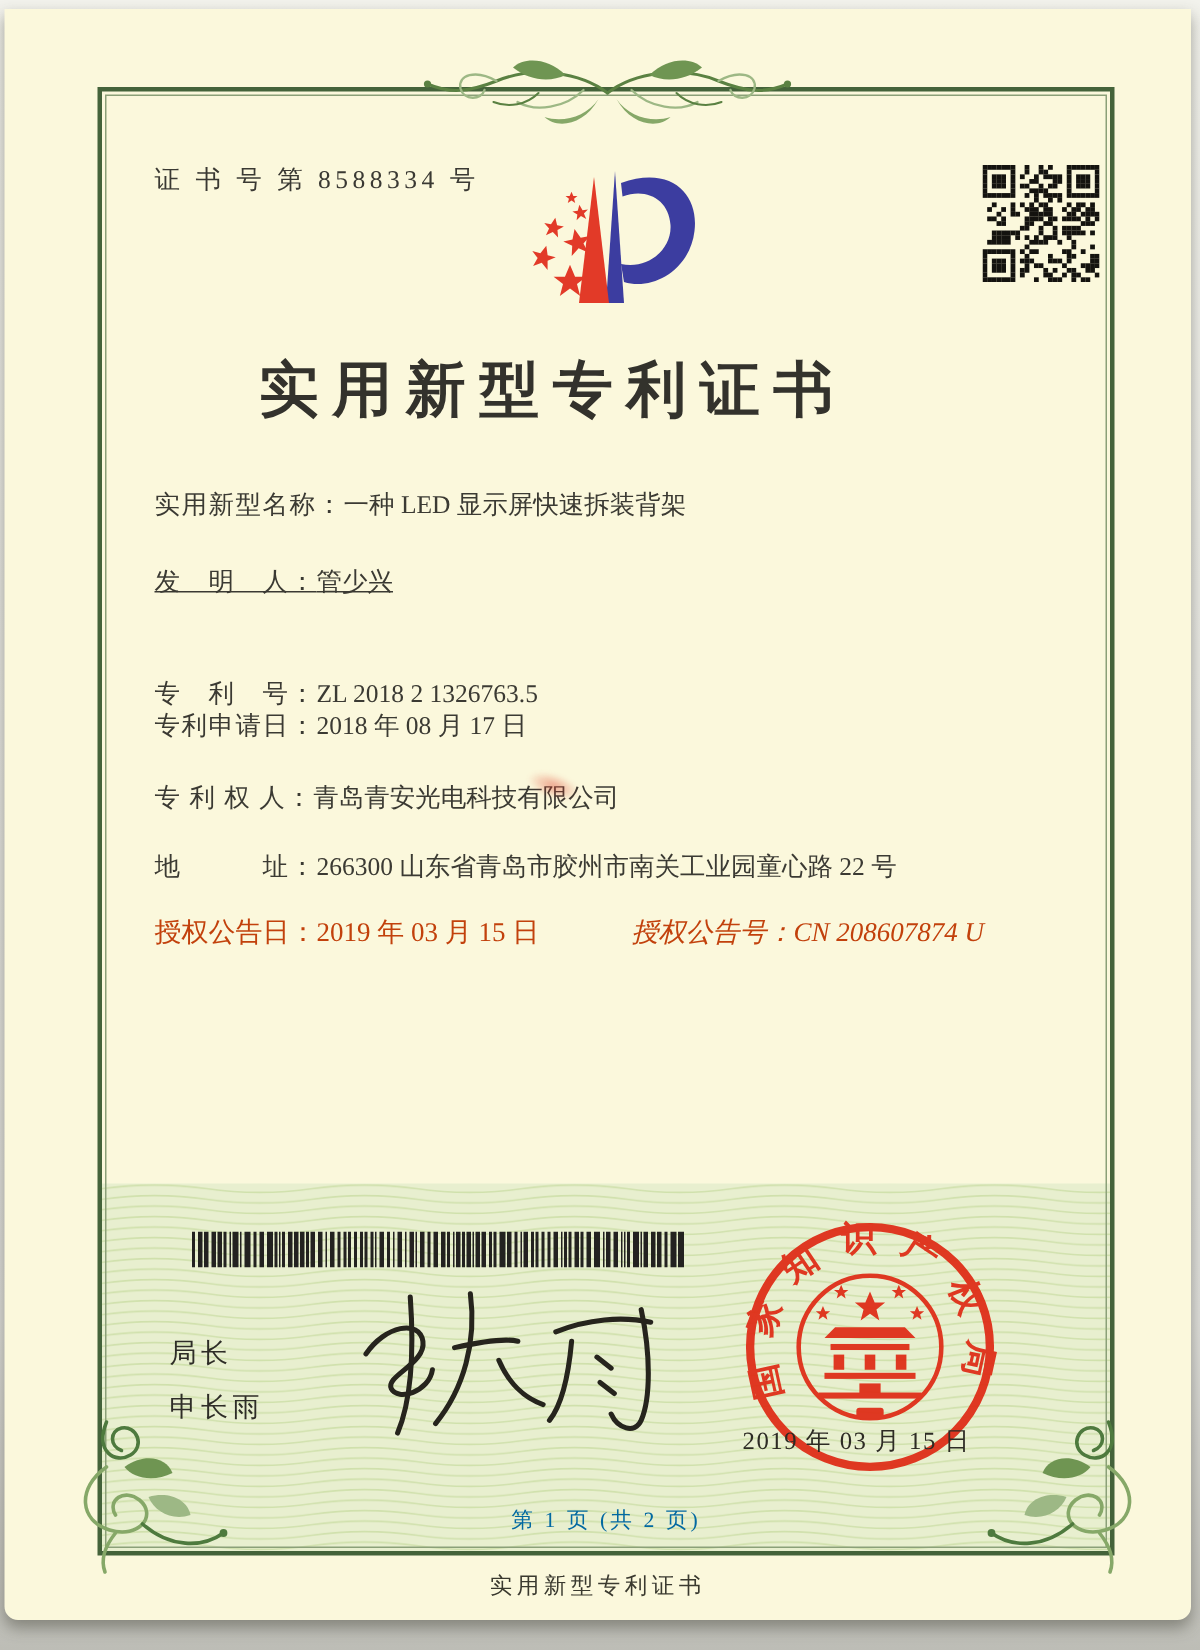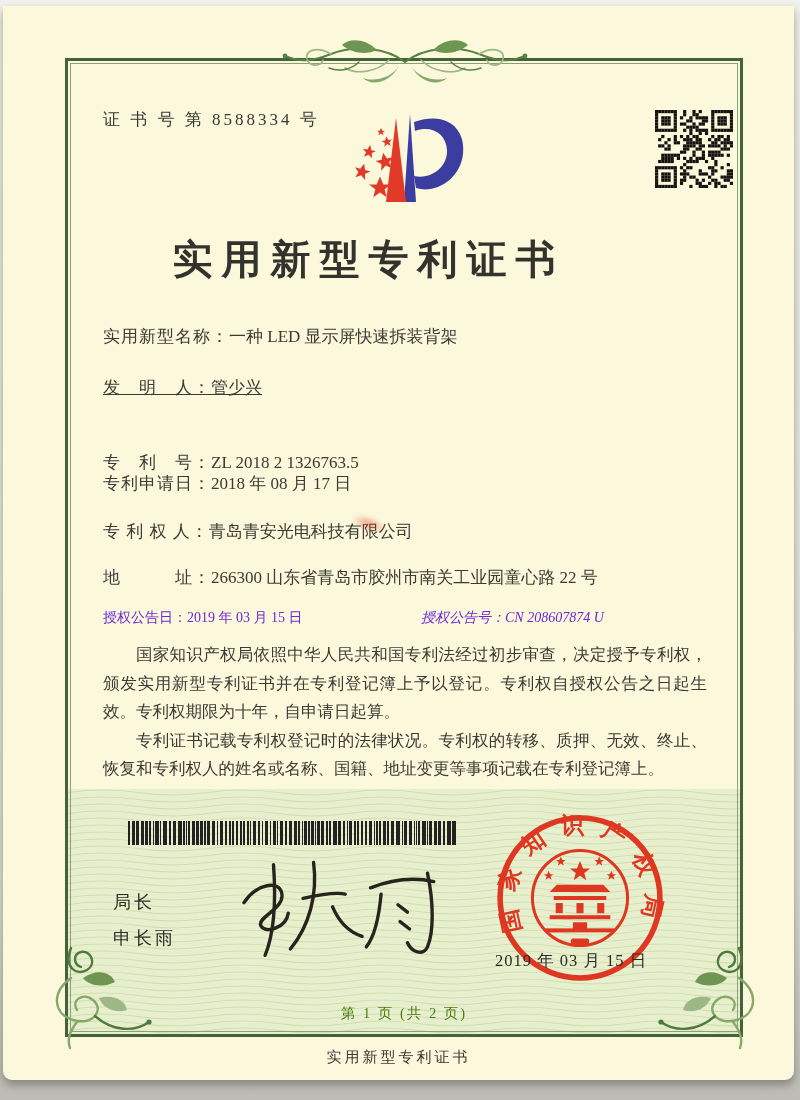--- a/index.html
+++ b/index.html
@@ -30,33 +30,33 @@
   .content{position:absolute;inset:0;z-index:5;}
   .cert-no{position:absolute;left:100px;top:102px;font-size:17px;letter-spacing:3px;color:#3a3933;}
   .logo{position:absolute;left:327px;top:94px;width:150px;height:120px;}
   .qr{position:absolute;left:652px;top:104px;width:78px;height:78px;}
   .title{
     position:absolute;left:0;right:60px;top:226px;text-align:center;
     font-size:40px;font-weight:bold;letter-spacing:9px;color:#33322c;margin:0;
   }
   .row{position:absolute;left:100px;font-size:17px;color:#3b3a33;white-space:nowrap;}
   .row .lbl{letter-spacing:1px;}
-  .row2{position:absolute;font-size:14px;color:#6d28d9;white-space:nowrap;}
+  .row2{position:absolute;font-size:18px;color:#c2410c;white-space:nowrap;}
   .paras{
     position:absolute;left:100px;top:635px;width:604px;
     font-size:16.5px;line-height:28.5px;color:#3b3a33;text-align:justify;
   }
   .paras p{margin:0;text-indent:2em;}
   .barcode{position:absolute;left:125px;top:815px;width:332px;height:24px;}
   .sig-label{position:absolute;left:110px;top:878px;font-family:"Liberation Sans","DejaVu Sans",sans-serif;
     font-size:18px;color:#2e2d27;letter-spacing:3px;line-height:36px;}
   .signature{position:absolute;left:222px;top:845px;width:232px;height:118px;}
   .seal{position:absolute;left:490px;top:805px;width:174px;height:174px;opacity:.93;}
   .seal-date{position:absolute;left:492px;top:944px;font-size:16.5px;color:#2d2b24;letter-spacing:1px;z-index:6;}
-  .page-info{position:absolute;left:65px;width:672px;top:998px;text-align:center;font-size:14.5px;color:#4d7c0f;letter-spacing:2px;}
+  .page-info{position:absolute;left:65px;width:672px;top:998px;text-align:center;font-size:14.5px;color:#0369a1;letter-spacing:2px;}
   .footer-note{position:absolute;left:0;right:0;top:1042px;text-align:center;font-size:15px;color:#3a392f;letter-spacing:3px;}
   .smudge{position:absolute;left:348px;top:510px;width:36px;height:16px;border-radius:50%;
     background:radial-gradient(closest-side,rgba(220,60,40,.45),rgba(220,60,40,0));
     filter:blur(1.5px);transform:rotate(18deg);z-index:6;}
 </style>
 </head>
 <body>
 
 <div class="cert">
 
@@ -445,24 +445,20 @@
       <span class="lbl">地　　　址：</span><span>266300 山东省青岛市胶州市南关工业园童心路 22 号</span>
     </div>
 
     <div class="row2" style="left:100px;top:603px;">
       <span class="lbl">授权公告日：</span><span>2019 年 03 月 15 日</span>
     </div>
     <div class="row2" style="left:418px;top:603px;font-style:italic;">
       <span class="lbl">授权公告号：</span><span>CN 208607874 U</span>
     </div>
 
-    <div class="paras">
-      <p>国家知识产权局依照中华人民共和国专利法经过初步审查，决定授予专利权，颁发实用新型专利证书并在专利登记簿上予以登记。专利权自授权公告之日起生效。专利权期限为十年，自申请日起算。</p>
-      <p>专利证书记载专利权登记时的法律状况。专利权的转移、质押、无效、终止、恢复和专利权人的姓名或名称、国籍、地址变更等事项记载在专利登记簿上。</p>
-    </div>
 
     <div class="smudge"></div>
 
     <svg class="barcode" id="barcode" viewBox="0 0 332 24">
         <rect x="0" y="0" width="2" height="24" fill="#232220"></rect>
         <rect x="4" y="0" width="3" height="24" fill="#232220"></rect>
         <rect x="8" y="0" width="3" height="24" fill="#232220"></rect>
         <rect x="13" y="0" width="3" height="24" fill="#232220"></rect>
         <rect x="17" y="0" width="3" height="24" fill="#232220"></rect>
         <rect x="21" y="0" width="2" height="24" fill="#232220"></rect>

